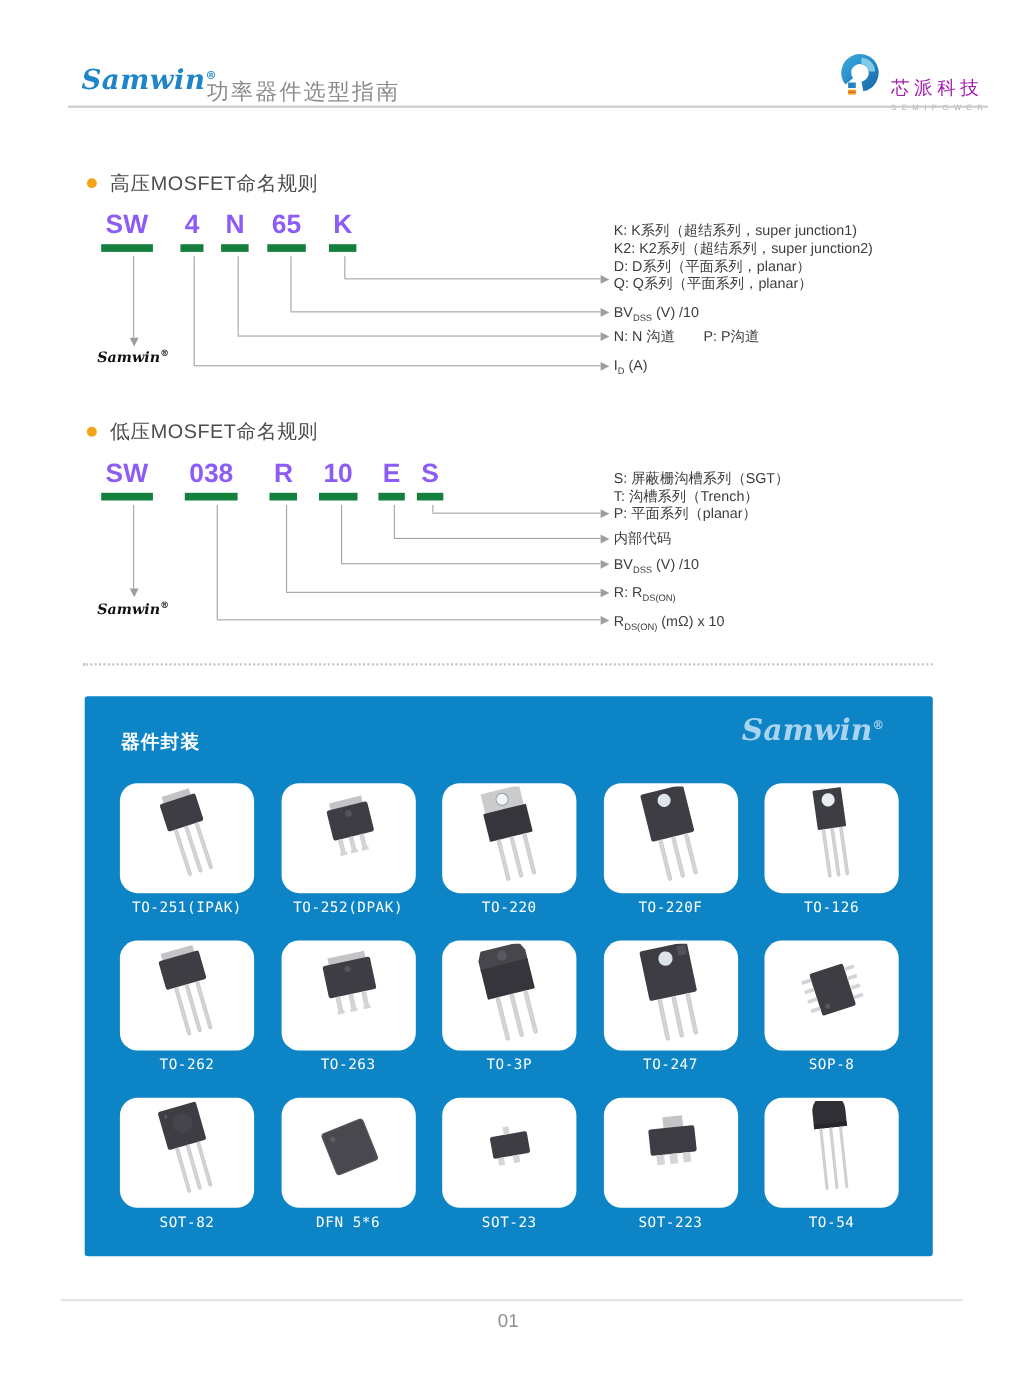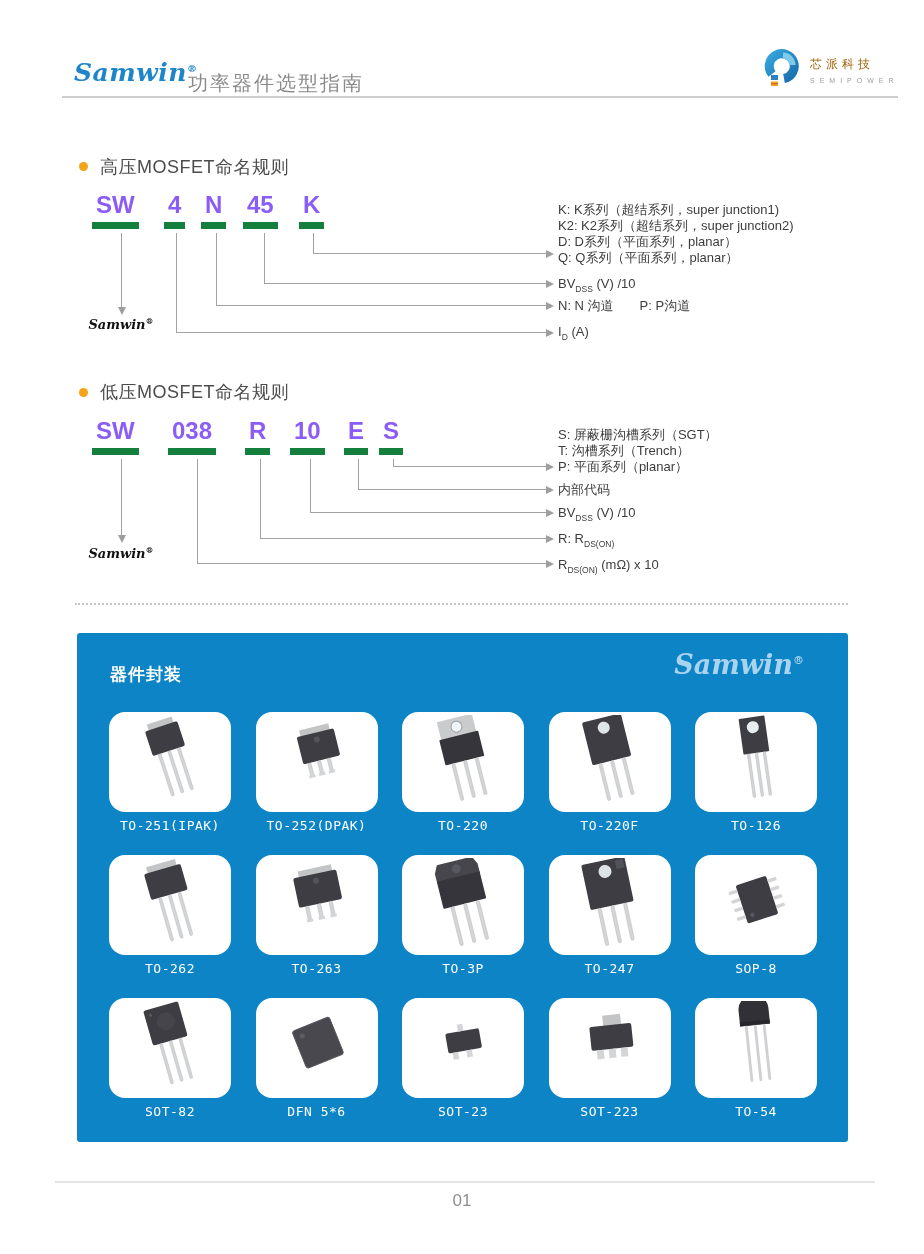--- a/index.html
+++ b/index.html
@@ -6,21 +6,21 @@
   .page{position:relative;width:924px;height:1254px;background:#fff;overflow:hidden;
         font-family:"Liberation Sans",sans-serif;color:#3e3e3e;}
 
   
   .brand{position:absolute;left:74px;top:58px;font-family:"DejaVu Serif",serif;
          font-style:italic;font-weight:bold;font-size:25px;color:#1e86c8;letter-spacing:.5px;}
   .brand sup{font-size:10px;font-style:normal;}
   .hdr-sub{position:absolute;left:188px;top:70px;font-size:20px;color:#8b8b8b;letter-spacing:2px;}
   .hdr-logo{position:absolute;left:762px;top:48px;display:flex;align-items:flex-start;}
   .hdr-logo .txt{margin-left:8px;padding-top:8px;}
-  .logo-cn{font-size:12px;color:#a16207;letter-spacing:4px;}
+  .logo-cn{font-size:17px;color:#a21caf;letter-spacing:4px;margin-top:12px;}
   .logo-en{font-size:7px;color:#9aa0a4;letter-spacing:5px;margin-top:4px;}
   .hdr-line{position:absolute;left:62px;top:96px;width:836px;height:2px;background:#cdcdcd;}
 
   
   .bullet{position:absolute;width:9px;height:9px;border-radius:50%;background:#f4a418;left:79px;}
   .sec-title{position:absolute;left:100px;font-size:18px;color:#4c4c4c;letter-spacing:.5px;}
 
   
   .code-seg{position:absolute;font-size:24px;font-weight:bold;color:#8b5cf6;line-height:1.1;
             padding:0 4px 4px 4px;margin-left:-4px;border-bottom:7px solid #15803d;}
@@ -86,21 +86,21 @@
 
   <div class="bullet" style="top:162px"></div>
   <div class="sec-title" style="top:155px">高压MOSFET命名规则</div>
   <div class="bullet" style="top:388px"></div>
   <div class="sec-title" style="top:380px">低压MOSFET命名规则</div>
 
   <div id="diagrams">
       <div class="code-seg" style="left:96px;top:192px;">SW</div>
       <div class="code-seg" style="left:168px;top:192px;">4</div>
       <div class="code-seg" style="left:205px;top:192px;">N</div>
-      <div class="code-seg" style="left:247px;top:192px;">45</div>
+      <div class="code-seg" style="left:247px;top:192px;">65</div>
       <div class="code-seg" style="left:303px;top:192px;">K</div>
       <div class="vline" style="left:121px;top:233px;height:74px;"></div>
       <div class="arr-d" style="left:117.5px;top:307px;"></div>
       <div class="brand-sm" style="left:61px;top:316px;"><span>Samwin</span><sup>®</sup></div>
       <div class="vline" style="left:176px;top:233px;height:99px;"></div>
       <div class="hline" style="left:176px;top:332px;width:370px;"></div>
       <div class="arr-r" style="left:546px;top:328.5px;"></div>
       <div class="vline" style="left:216px;top:233px;height:72px;"></div>
       <div class="hline" style="left:216px;top:305px;width:330px;"></div>
       <div class="arr-r" style="left:546px;top:301.5px;"></div>

